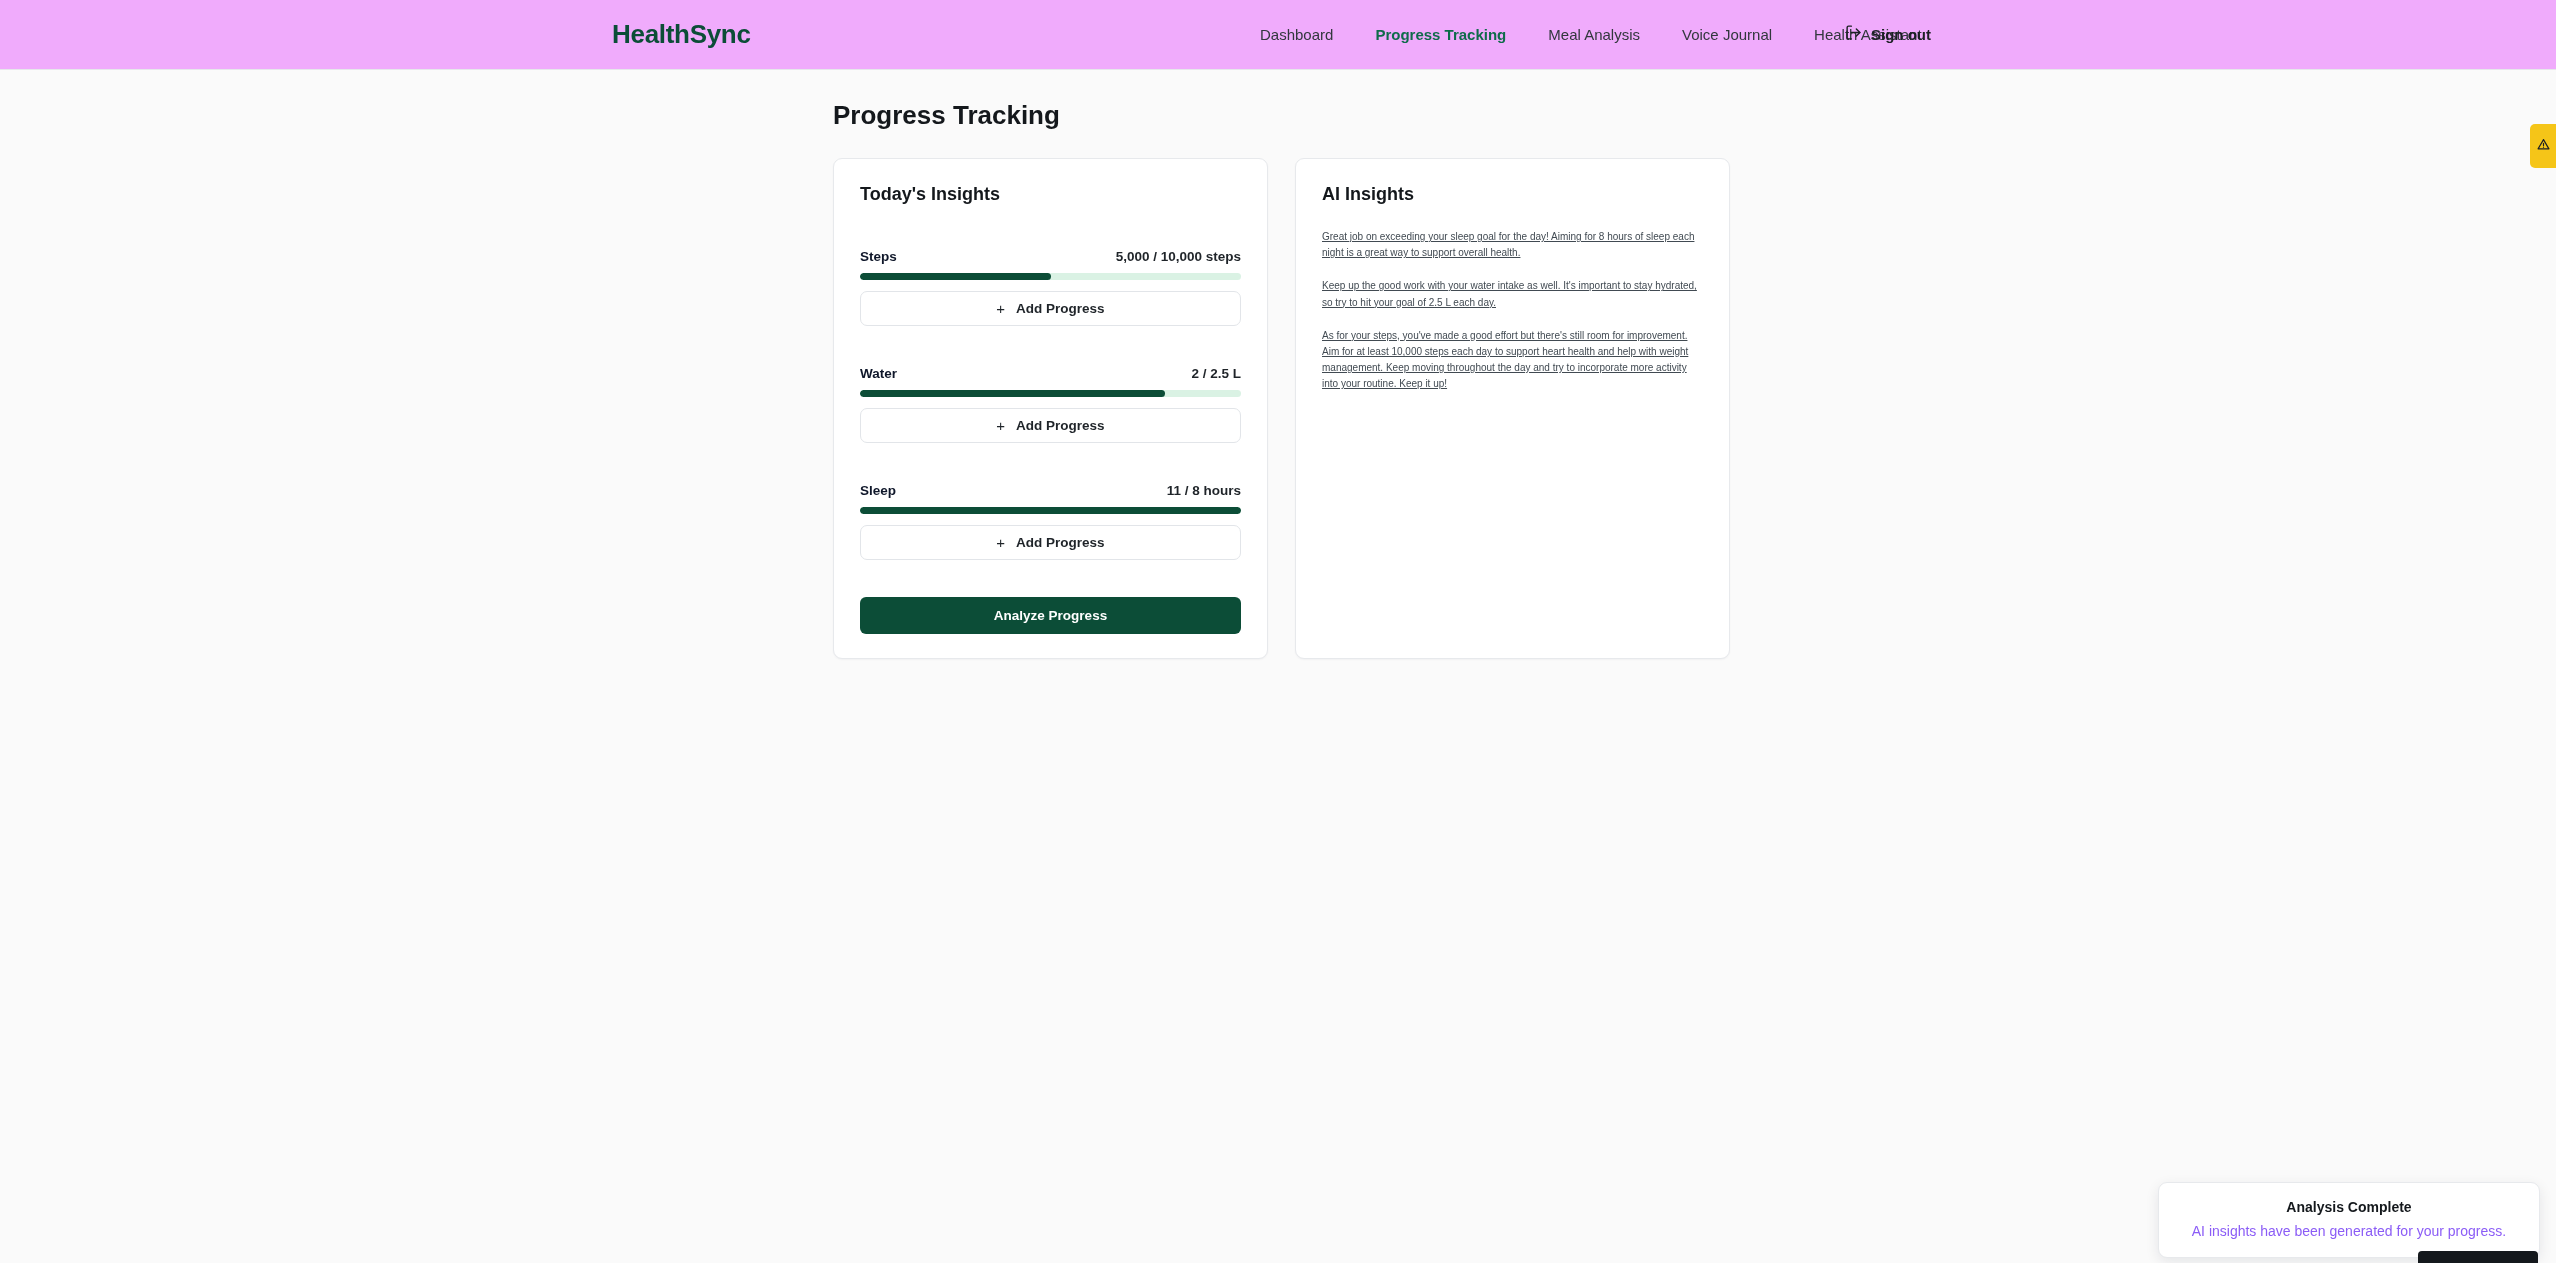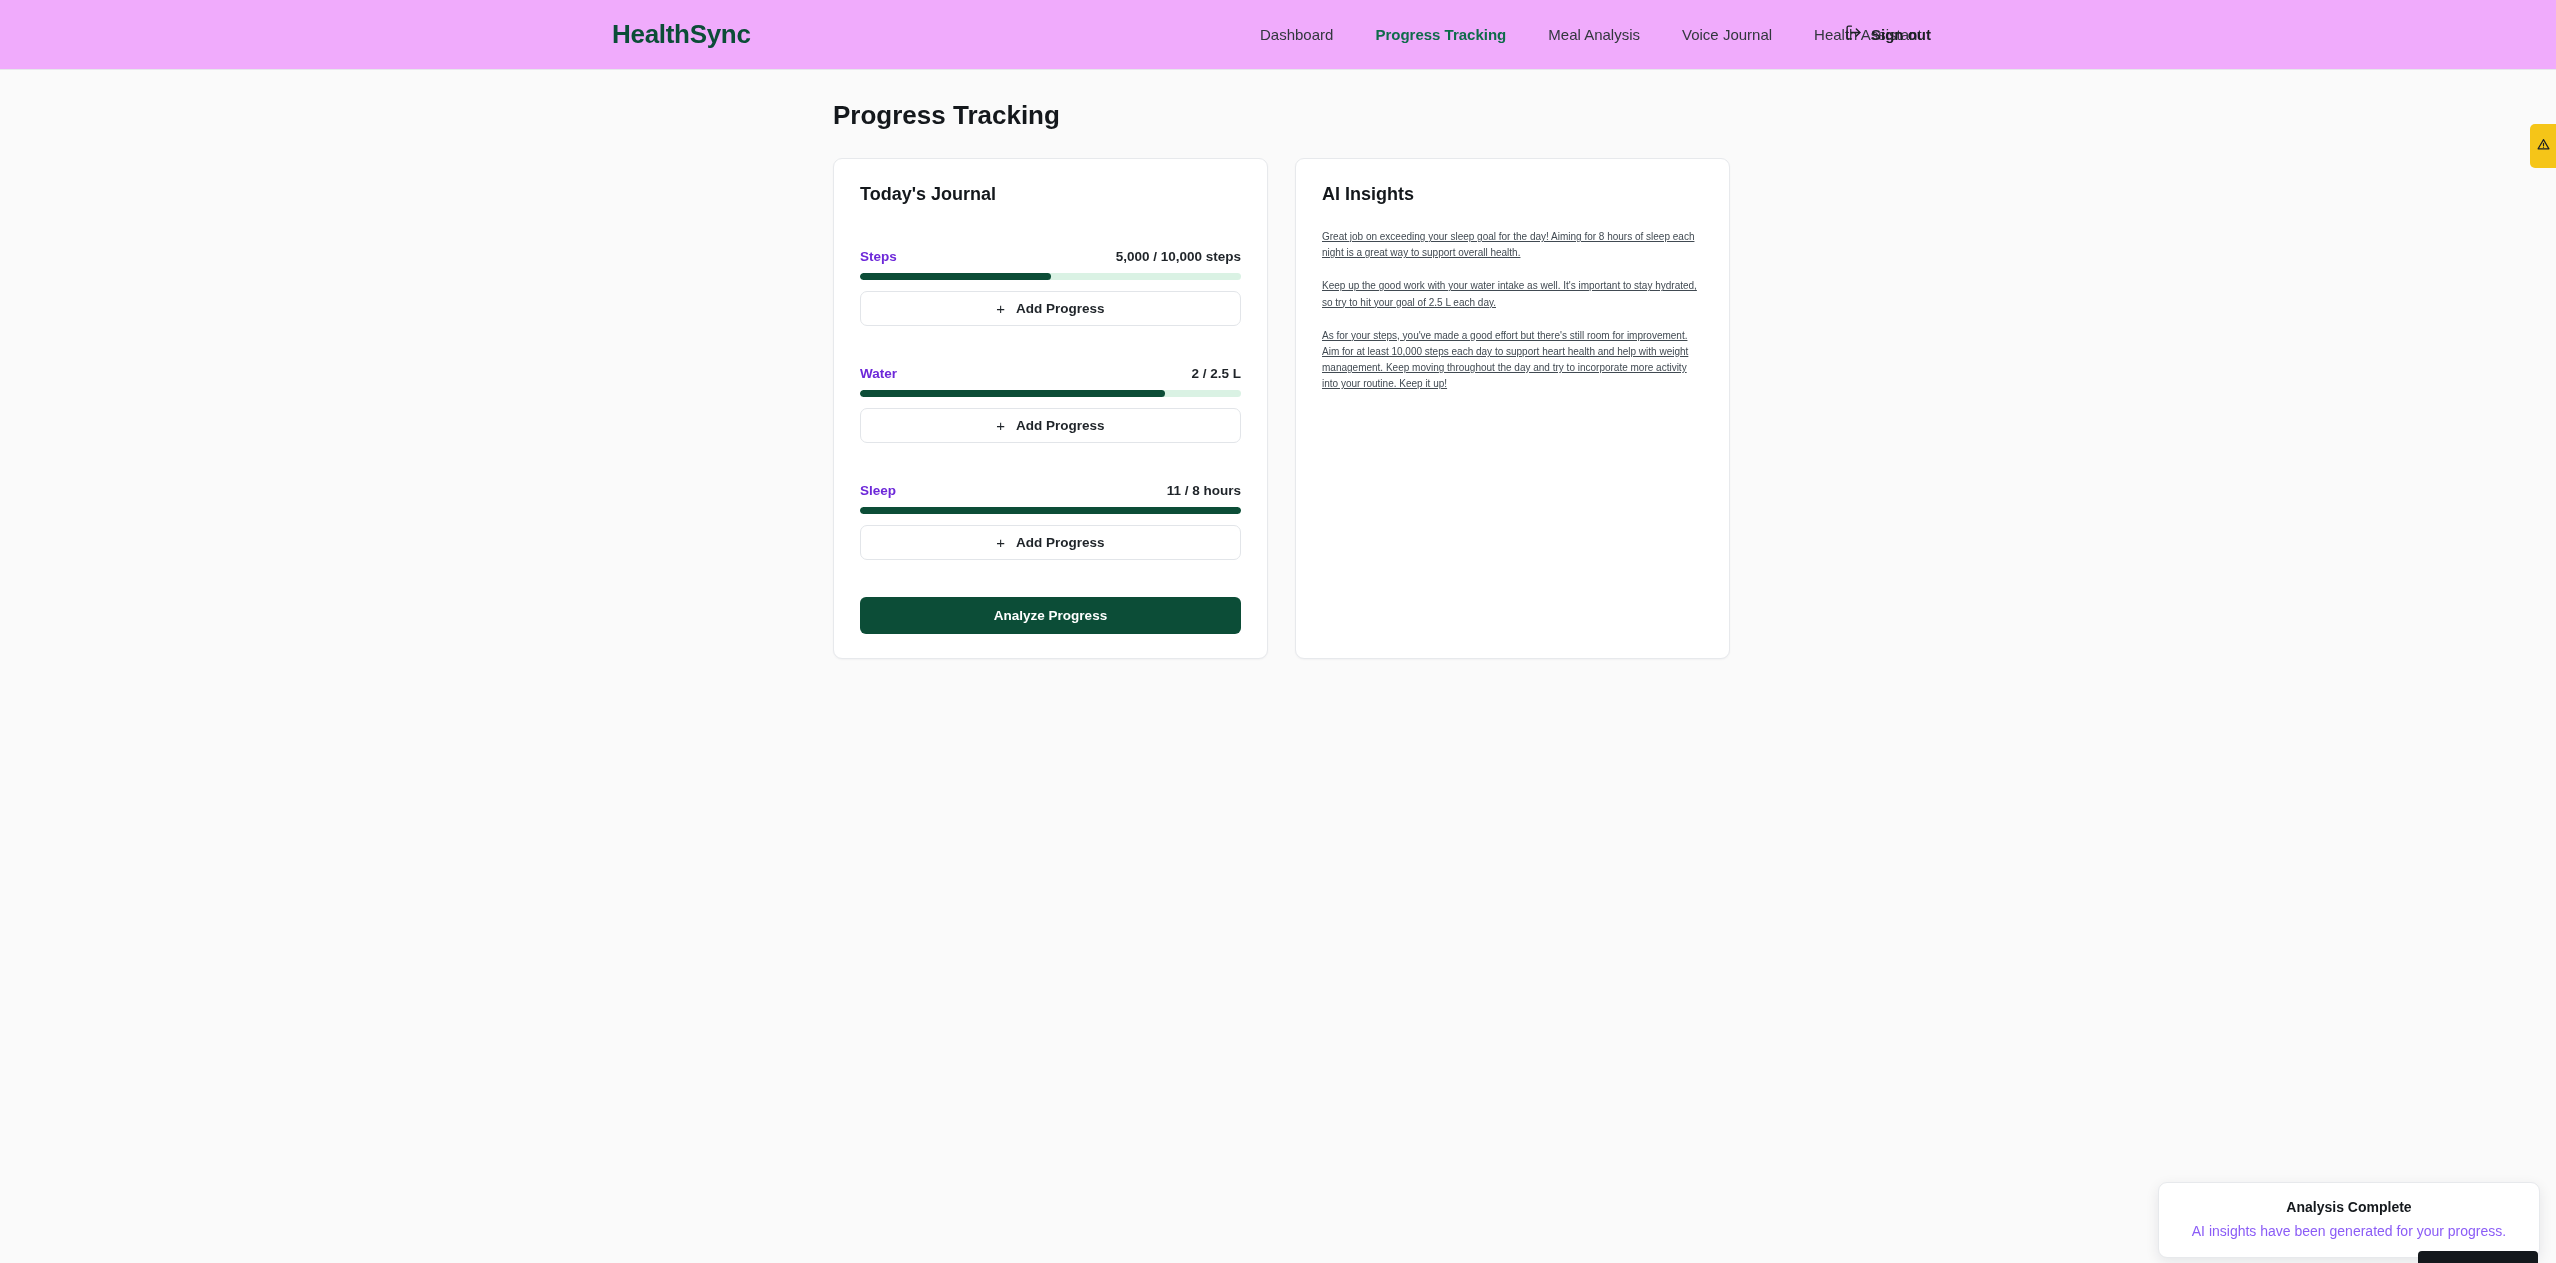--- a/index.html
+++ b/index.html
@@ -99,21 +99,21 @@
   }
 
   
   .metric { margin-bottom: 20px; }
   .metric-row {
     display: flex;
     justify-content: space-between;
     align-items: baseline;
     margin-bottom: 9px;
   }
-  .metric-label { font-size: 13.5px; font-weight: 600; color: #6d28d9; }
+  .metric-label { font-size: 13.5px; font-weight: 600; color: #0f172a; }
   .metric-value { font-size: 13.5px; font-weight: 600; color: #1f2429; margin-top: 20px; }
 
   .bar-track {
     height: 7px;
     width: 100%;
     background: #daf2e4;
     border-radius: 4px;
     overflow: hidden;
   }
   .bar-fill {
@@ -239,21 +239,21 @@
   </div>
 </div>
 
 <div class="page">
 
   <h1 class="page-title">Progress Tracking</h1>
 
   <div class="cards">
 
     <section class="card card-progress">
-      <div class="card-title">Today's Journal</div>
+      <div class="card-title">Today's Insights</div>
 
       
       <div class="metric">
         <div class="metric-row">
           <span class="metric-label">Steps</span>
           <span class="metric-value">5,000 / 10,000 steps</span>
         </div>
         <div class="bar-track">
           <div class="bar-fill" style="width: 50%;"></div>
         </div>

